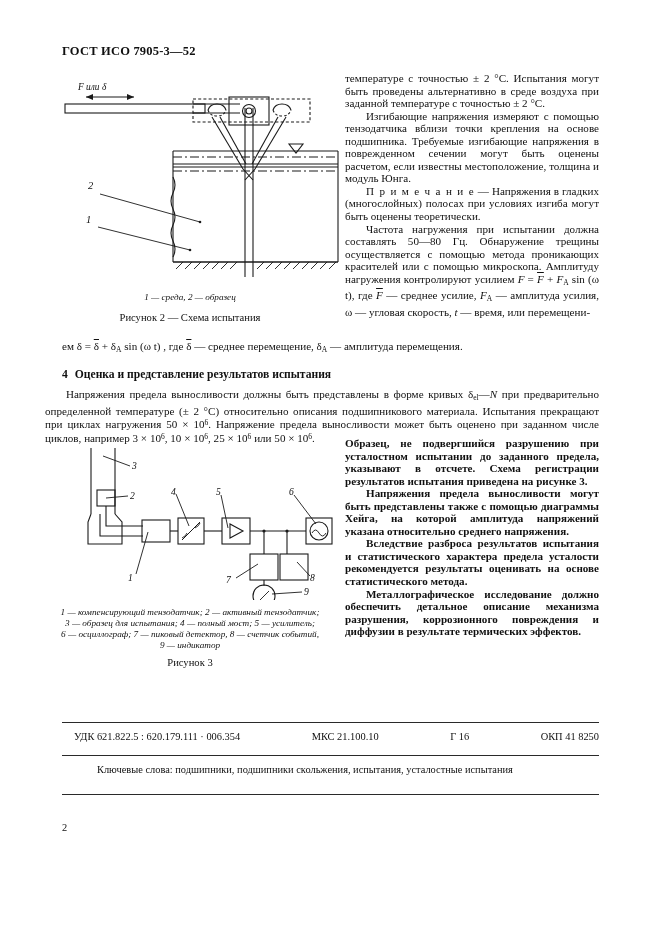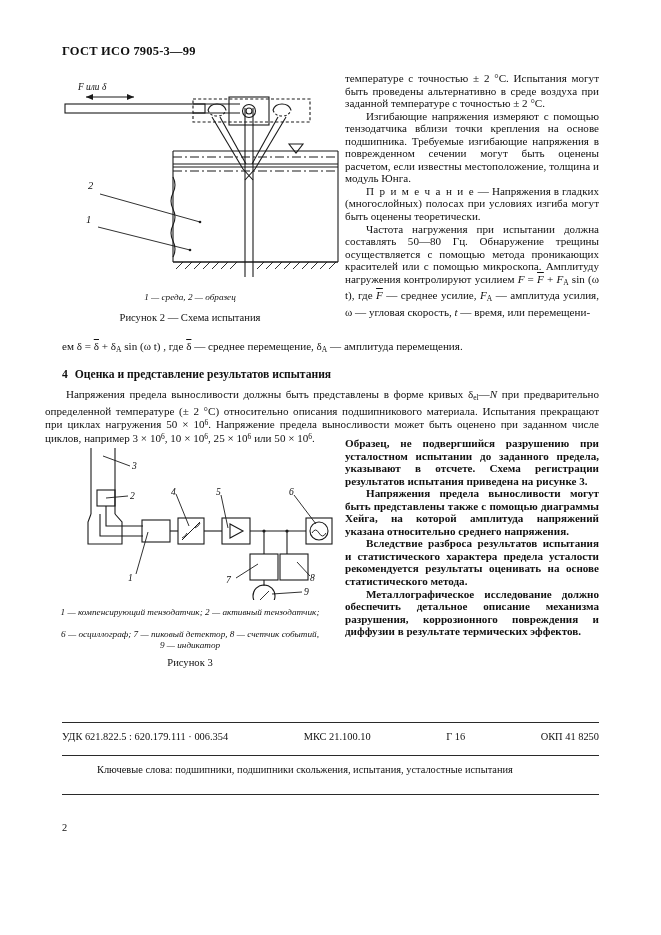--- a/index.html
+++ b/index.html
@@ -120,21 +120,21 @@
   }
   .footer-codes {
     position: absolute;
     left: 62px;
     top: 731px;
     width: 537px;
     font-size: 10.4px;
     display: flex;
     justify-content: space-between;
   }
-  .footer-codes span { white-space: nowrap; }
+  .footer-codes span { white-space: nowrap; margin-left: 12px; }
   .keywords {
     position: absolute;
     left: 62px;
     top: 764px;
     width: 537px;
     font-size: 10.4px;
     margin-left: 35px;
   }
   .page-no {
     position: absolute;
@@ -154,21 +154,21 @@
   .ital { font-style: italic; }
   .ovl {
     text-decoration: overline;
   }
 </style>
 </head>
 <body>
 
 <div class="page">
 
-  <div class="doc-header">ГОСТ ИСО 7905-3—99</div>
+  <div class="doc-header">ГОСТ ИСО 7905-3—52</div>
 
   <div class="figure" style="left:60px; top:72px; width:285px; height:212px;">
     <svg width="285" height="212" viewBox="0 0 285 212">
       <g fill="none" stroke="#1a1a1a" stroke-width="1.1">
 
         <rect x="5" y="32" width="140" height="9"></rect>
 
         <path d="M133 27 L250 27 L250 50 L133 50 Z" stroke-dasharray="3,2.2"></path>
         <line x1="133" y1="32" x2="180" y2="32"></line>
         <line x1="133" y1="41" x2="180" y2="41"></line>
@@ -346,21 +346,21 @@
     <div style="position:absolute; left:158px; top:38px; font-size:9.6px; font-style:italic;">5</div>
     <div style="position:absolute; left:231px; top:38px; font-size:9.6px; font-style:italic;">6</div>
     <div style="position:absolute; left:70px; top:124px; font-size:9.6px; font-style:italic;">1</div>
     <div style="position:absolute; left:168px; top:126px; font-size:9.6px; font-style:italic;">7</div>
     <div style="position:absolute; left:252px; top:124px; font-size:9.6px; font-style:italic;">8</div>
     <div style="position:absolute; left:246px; top:138px; font-size:9.6px; font-style:italic;">9</div>
   </div>
 
   <div class="fig-legend" style="top:607px;">
     <i>1 — компенсирующий тензодатчик; 2 — активный тензодатчик;</i><br>
-    <br>
+    <i>3 — образец для испытания; 4 — полный мост; 5 — усилитель;</i><br>
     <i>6 — осциллограф; 7 — пиковый детектор, 8 — счетчик событий,</i><br>
     <i>9 — индикатор</i>
   </div>
   <div class="fig-title" style="top:657px;text-align:center;">Рисунок 3</div>
 
   <div class="col-right-2">
     <p class="txt noind">Образец, не подвергшийся разрушению при усталостном испытании до заданного предела, указывают в отсчете. Схема регистрации результатов испытания приведена на рисунке 3.</p>
     <p class="txt ind">Напряжения предела выносливости могут быть представлены также с помощью диаграммы Хейга, на которой амплитуда напряжений указана относительно среднего напряжения.</p>
     <p class="txt ind">Вследствие разброса результатов испытания и статистического характера предела усталости рекомендуется результаты оценивать на основе статистического метода.</p>
     <p class="txt ind">Металлографическое исследование должно обеспечить детальное описание механизма разрушения, коррозионного повреждения и диффузии в результате термических эффектов.</p>

